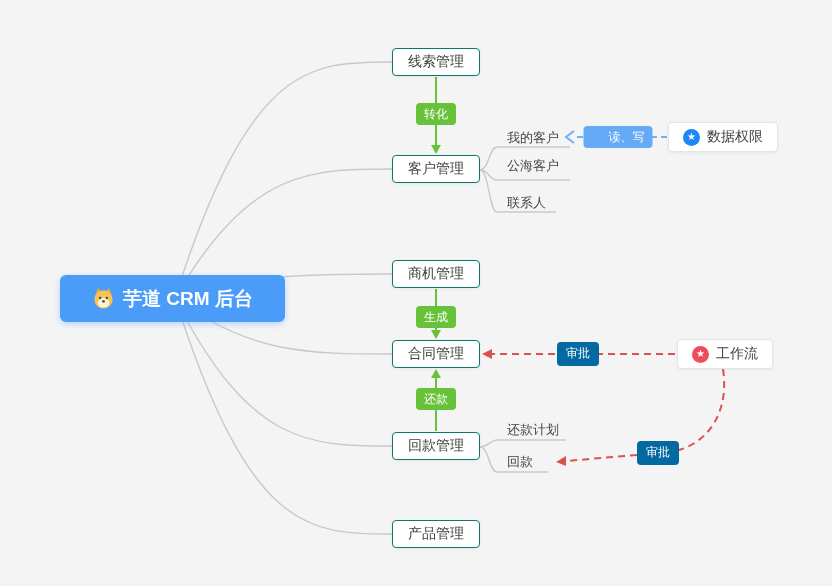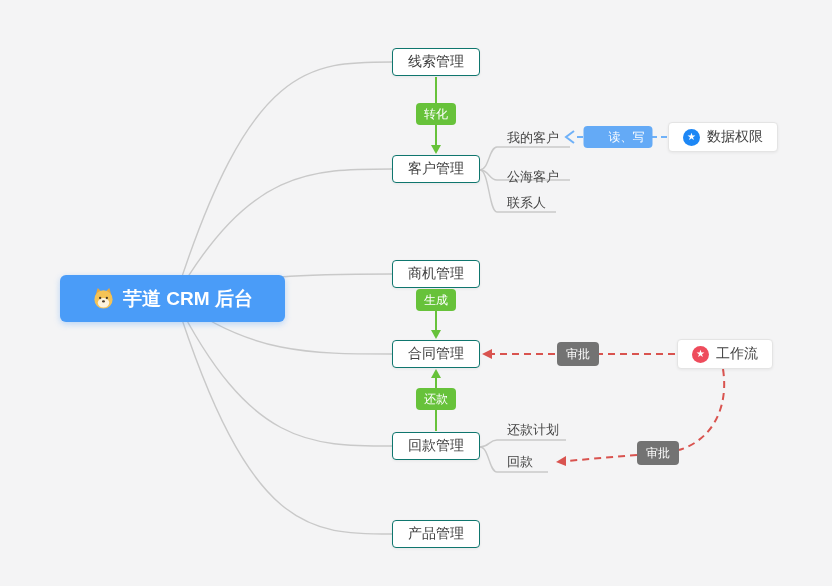--- a/index.html
+++ b/index.html
@@ -23,21 +23,21 @@
     box-shadow: 0 2px 6px rgba(74,156,248,0.35); cursor: pointer; white-space: nowrap;
   }
   .logo { display: inline-flex; }
   .tag {
     position: absolute; transform: translate(-50%,-50%);
     color: #fff; font-size: 12px; line-height: 1;
     padding: 5px 8px; border-radius: 4px; white-space: nowrap;
   }
   .tag.green { background: #67c23a; }
   .tag.blue  { background: #64aaf6; padding-left: 25px; }
-  .tag.red   { background: #737373; padding: 6px 9px; }
+  .tag.red   { background: #0369a1; padding: 6px 9px; font-family: Liberation Mono, monospace; }
   .subitem {
     position: absolute; font-size: 13px; color: #454545;
     cursor: pointer; white-space: nowrap;
   }
   .side-node {
     position: absolute; height: 30px;
     background: #fff; border: 1px solid #e4e4e4; border-radius: 4px;
     box-shadow: 0 1px 3px rgba(0,0,0,0.06);
     display: flex; align-items: center; gap: 7px; padding: 0 14px;
     font-size: 14px; color: #404040; cursor: pointer; white-space: nowrap;
@@ -129,28 +129,28 @@
       <span>合同管理</span>
     </div>
   <div class="node" style="left:392px; top:432px;align-items:center;">
       <span>回款管理</span>
     </div>
   <div class="node" style="left:392px; top:520px;">
       <span>产品管理</span>
     </div>
 
   <div class="subitem" style="left:507px; top:129px;"><span>我的客户</span></div>
-  <div class="subitem" style="left:507px; top:168px;"><span>公海客户</span></div>
+  <div class="subitem" style="left:507px; top:157px;"><span>公海客户</span></div>
   <div class="subitem" style="left:507px; top:194px;"><span>联系人</span></div>
 
   <div class="subitem" style="left:507px; top:421px;"><span>还款计划</span></div>
   <div class="subitem" style="left:507px; top:453px;"><span>回款</span></div>
 
   <div class="tag green" style="left:436px; top:114px;font-family:Liberation Serif, serif;">转化</div>
-  <div class="tag green" style="left:436px; top:300px;">生成</div>
+  <div class="tag green" style="left:436px; top:317px;">生成</div>
   <div class="tag green" style="left:436px; top:399px;">还款</div>
   <div class="tag blue" style="left:618px; top:137px;">读、写</div>
   <div class="tag red" style="left:578px; top:354px;">审批</div>
   <div class="tag red" style="left:658px; top:453px;">审批</div>
 
   <div class="side-node" style="left:668px; top:122px;">
     <span class="star-badge sb-blue">★</span>
     <span>数据权限</span>
   </div>
   <div class="side-node" style="left:677px; top:339px;">

